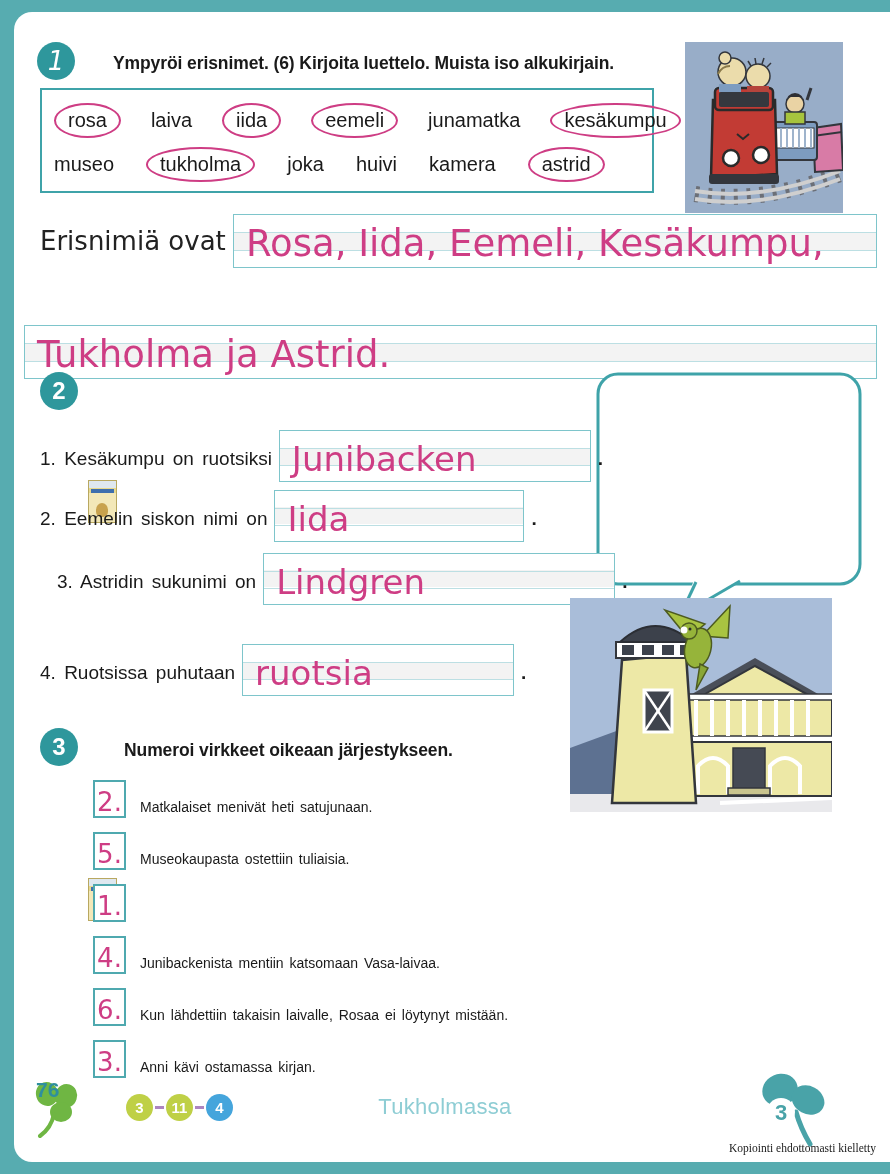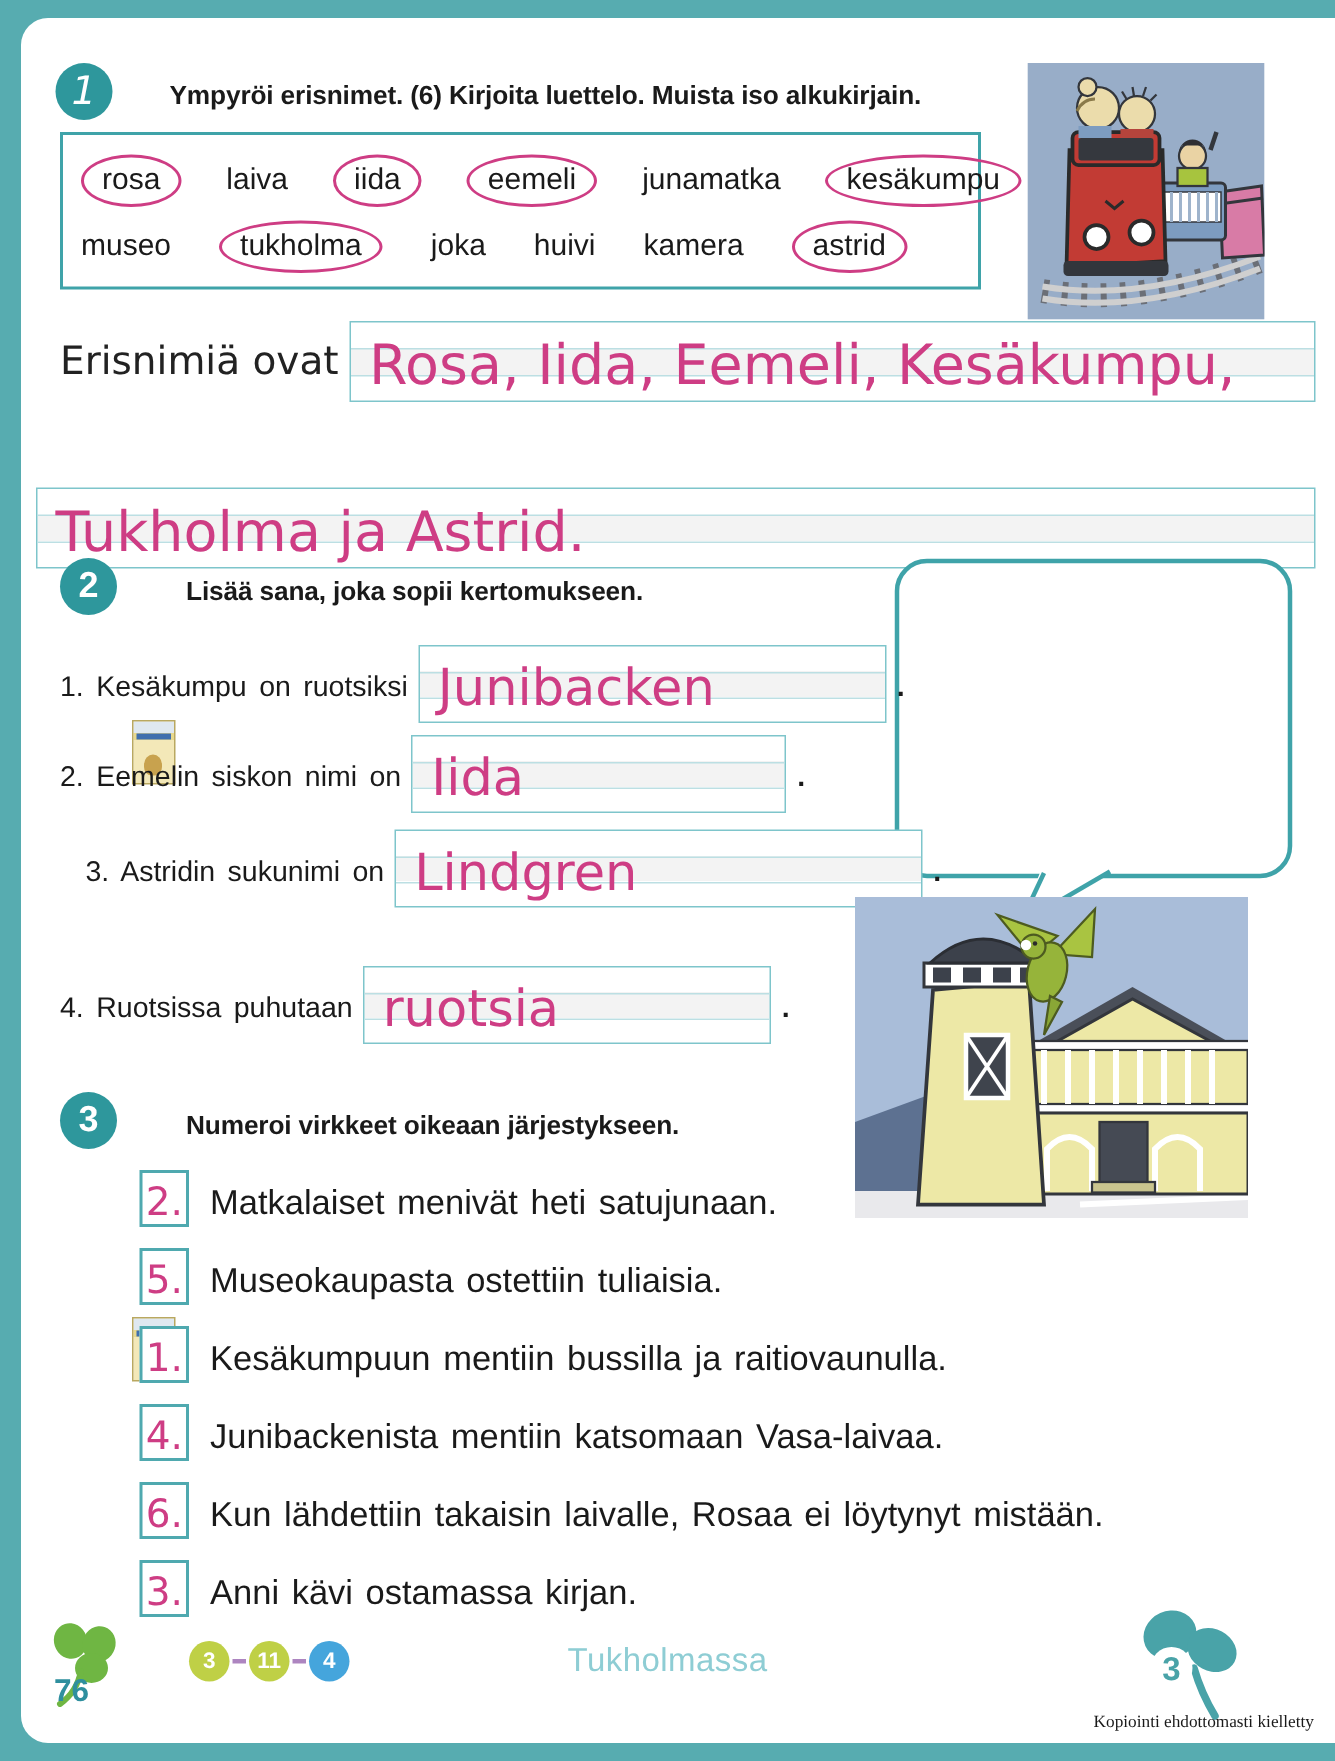--- a/index.html
+++ b/index.html
@@ -35,21 +35,21 @@
   
   .fillrow{display:flex;align-items:flex-end;gap:7px;}
   .fillrow .lbl{font-size:19px;padding-bottom:12px;white-space:nowrap;word-spacing:3px;text-align:center;}
   .fillrow .dot{font-size:19px;padding-bottom:12px;font-weight:bold;}
 
   
   .orderrow{display:flex;align-items:flex-end;gap:14px;}
   .numbox{width:29px;height:34px;border:2px solid #4FA9AF;background:#fff;display:flex;
           align-items:flex-end;justify-content:center;}
   .numbox .hw{font-size:26px;line-height:1.05;}
-  .orderrow .sentence{font-size:23px;padding-bottom:3px;white-space:nowrap;word-spacing:2px;}
+  .orderrow .sentence{font-size:14px;padding-bottom:3px;white-space:nowrap;word-spacing:2px;}
 
   
   .badge{width:27px;height:27px;border-radius:50%;color:#fff;font-weight:bold;font-size:15px;
          display:flex;align-items:center;justify-content:center;}
   .badge.green{background:#BFD046;}
   .badge.blue{background:#45A5DC;}
   .badgedash{width:9px;height:3px;background:#AD85C0;align-self:center;}
   .badges{display:flex;align-items:center;gap:2px;}
   .pagenum{font-size:21px;font-weight:bold;color:#2E8F9E;}
   .footer-center{font-size:22px;color:#8ECDD4;letter-spacing:0.3px;}
@@ -146,21 +146,20 @@
     <span class="hw" style="font-size:37px;">Rosa, Iida, Eemeli, Kesäkumpu,</span>
   </div>
   <div class="abs writebox" style="left:24px;top:271px;width:851px;height:52px;">
     <span class="hw" style="font-size:37px;">Tukholma ja Astrid.</span>
   </div>
 
   <div class="abs exnum" style="left:40px;top:372px;">
     <span>2</span>
   </div>
   <div class="abs bookicon" style="left:88px;top:372px;"></div>
-  <div class="abs extitle" style="left:124px;top:384px;">Lisää sana, joka sopii kertomukseen.</div>
 
   <svg class="abs" style="left:590px;top:366px;" width="292" height="256" viewBox="0 0 292 256">
     <rect x="8" y="8" width="262" height="210" rx="20" fill="#ffffff" stroke="#3FA3A9" stroke-width="3"></rect>
     <polygon points="104,214 150,214 90,250" fill="#ffffff"></polygon>
     <line x1="106" y1="216" x2="90" y2="250" stroke="#3FA3A9" stroke-width="3"></line>
     <line x1="90" y1="250" x2="150" y2="215" stroke="#3FA3A9" stroke-width="3"></line>
   </svg>
 
   <div class="abs fillrow" style="left:40px;top:430px;">
     <span class="lbl"><span>1.</span> <span>Kesäkumpu on ruotsiksi</span></span>
@@ -259,21 +258,20 @@
   <div class="abs orderrow" style="left:93px;top:832px;">
     <div class="numbox">
         <span class="hw">5.</span>
       </div>
     <span class="sentence">Museokaupasta ostettiin tuliaisia.</span>
   </div>
   <div class="abs orderrow" style="left:93px;top:884px;">
     <div class="numbox">
         <span class="hw">1.</span>
       </div>
-    <span class="sentence">Kesäkumpuun mentiin bussilla ja raitiovaunulla.</span>
   </div>
   <div class="abs orderrow" style="left:93px;top:936px;">
     <div class="numbox">
         <span class="hw">4.</span>
       </div>
     <span class="sentence">Junibackenista mentiin katsomaan Vasa-laivaa.</span>
   </div>
   <div class="abs orderrow" style="left:93px;top:988px;">
     <div class="numbox">
         <span class="hw">6.</span>
@@ -301,21 +299,21 @@
     <div class="badgedash"></div>
     <div class="badge green">
         <span>11</span>
       </div>
     <div class="badgedash"></div>
     <div class="badge blue">
         <span>4</span>
       </div>
   </div>
 
-  <div class="abs pagenum" style="left:36px;top:1116px;">76</div>
+  <div class="abs pagenum" style="left:36px;top:1078px;">76</div>
   <div class="abs footer-center" style="left:0;top:1094px;width:890px;text-align:center;">Tukholmassa</div>
 
   <svg class="abs" style="left:748px;top:1068px;" width="90" height="88" viewBox="0 0 90 88">
     <ellipse cx="32" cy="22" rx="18" ry="16" fill="#49A3A8" transform="rotate(-24 32 22)"></ellipse>
     <ellipse cx="60" cy="32" rx="17" ry="14" fill="#49A3A8" transform="rotate(28 60 32)"></ellipse>
     <path d="M48 44 C 52 58, 56 66, 62 76" stroke="#49A3A8" stroke-width="5" fill="none" stroke-linecap="round"></path>
     <circle cx="33" cy="44" r="14" fill="#ffffff"></circle>
     <text x="33" y="52" text-anchor="middle" font-family="Liberation Sans, sans-serif" font-size="22" font-weight="bold" fill="#49A3A8">3</text>
   </svg>
   <div class="abs copyright" style="left:0;top:1142px;width:876px;text-align:right;padding-right:4px;">Kopiointi ehdottomasti kielletty</div>

